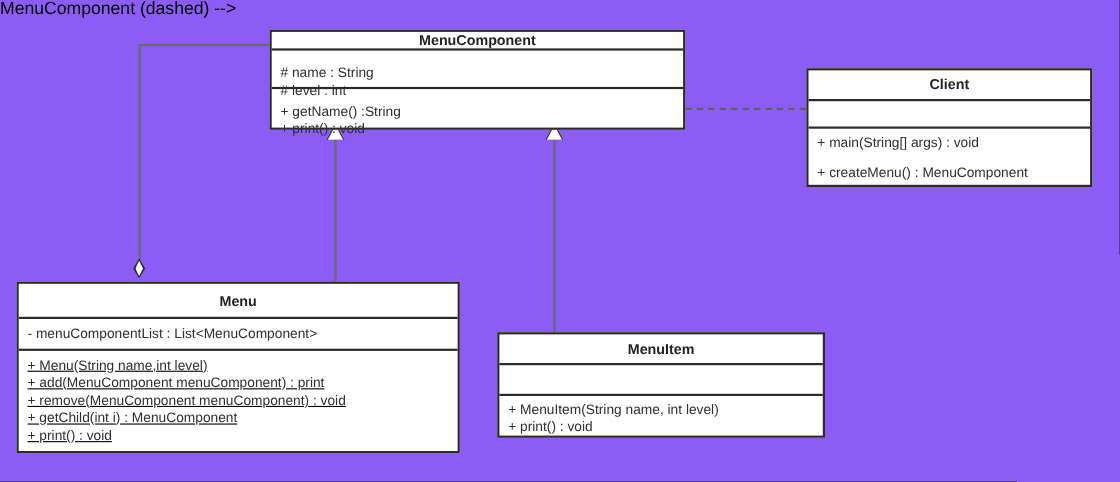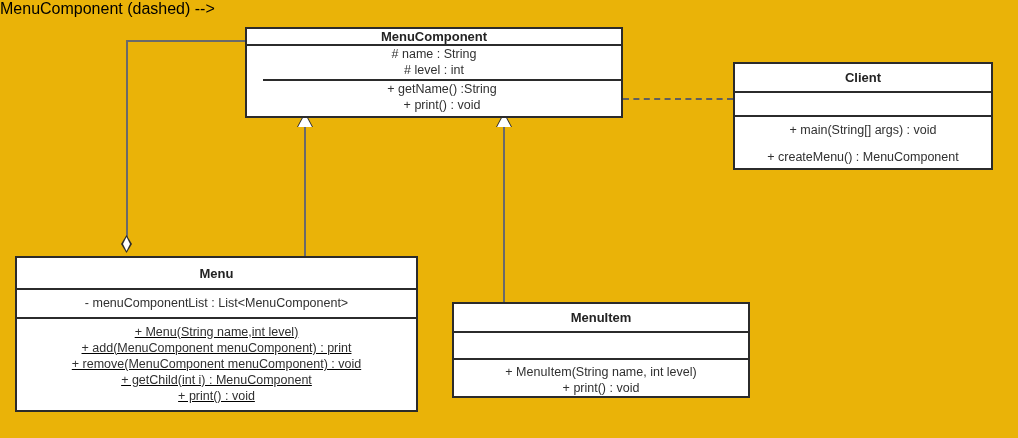--- a/index.html
+++ b/index.html
@@ -4,21 +4,21 @@
 <style>
   html, body {
     margin: 0;
     padding: 0;
     background: #000000;
   }
   #canvas {
     position: relative;
     width: 1018px;
     height: 438px;
-    background: #eab308;
+    background: #8b5cf6;
     overflow: hidden;
     font-family: "Liberation Sans", sans-serif;
   }
   .uml-class {
     position: absolute;
     background: #ffffff;
     border: 2px solid #2b2b2b;
     box-sizing: border-box;
     display: flex;
     flex-direction: column;
@@ -29,25 +29,24 @@
     color: #232323;
     font-size: 13px;
     display: flex;
     align-items: center;
     justify-content: center;
     box-sizing: border-box;
   }
   .uml-section {
     border-top: 2px solid #2b2b2b;
     box-sizing: border-box;
-    padding: 0 8px 3px 8px;
+    padding: 12px 8px 3px 8px;
     display: flex;
     flex-direction: column;
     justify-content: flex-start;
-    align-items: center;
   }
   .uml-row {
     font-size: 12.5px;
     color: #303030;
     line-height: 16px;
     white-space: pre;
   }
   .uml-section.empty {
     min-height: 0;
   }
@@ -127,21 +126,21 @@
 
   
 
   
   <div class="uml-class" style="left:245px; top:27px; width:378px; height:91px;">
     <div class="uml-title" style="height:28px;">MenuComponent</div>
     <div class="uml-section" style="height:35px;">
       <div class="uml-row"># name : String</div>
       <div class="uml-row"># level : int</div>
     </div>
-    <div class="uml-section" style="height:44px;margin-left:16px;">
+    <div class="uml-section" style="height:44px;">
       <div class="uml-row">+ getName() :String</div>
       <div class="uml-row">+ print() : void</div>
     </div>
   </div>
 
   
   <div class="uml-class" style="left:733px; top:62px; width:260px; height:108px;">
     <div class="uml-title" style="height:29px;">Client</div>
     <div class="uml-section empty" style="height:26px;"></div>
     <div class="uml-section" style="height:53px; padding-top:5px;gap:11px;">

